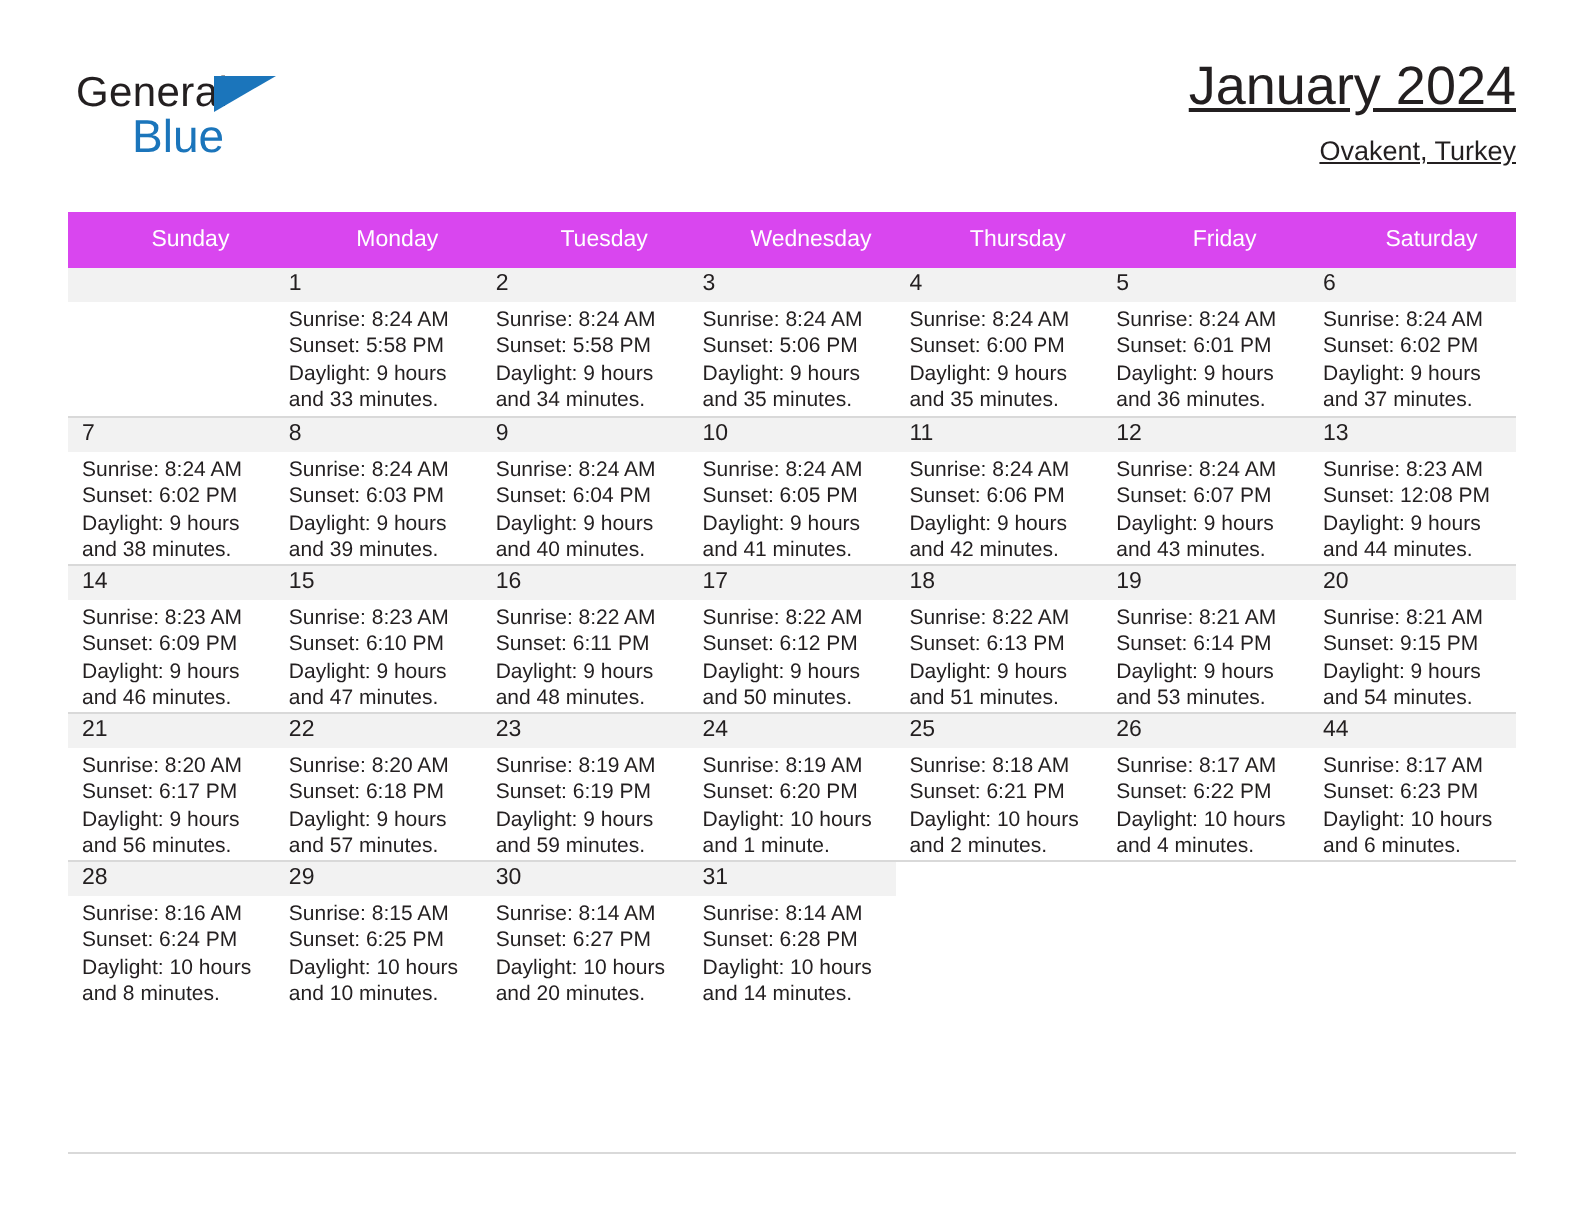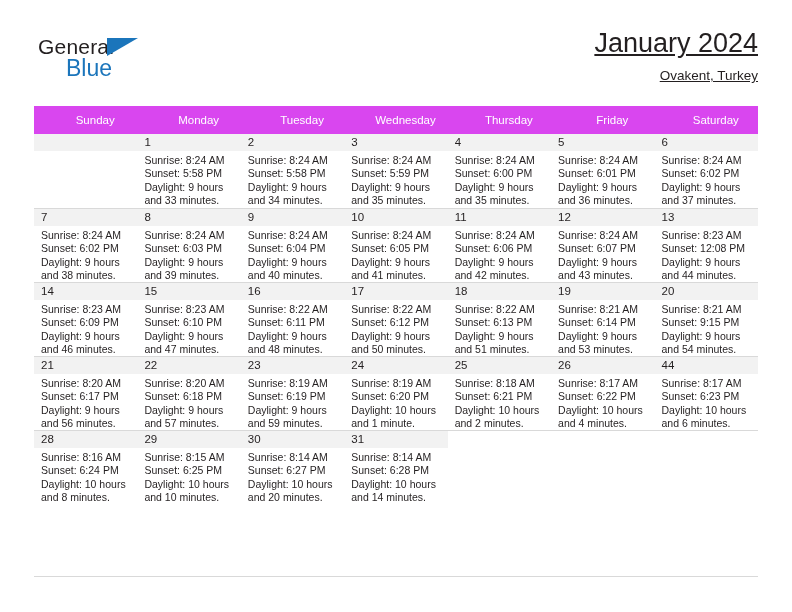--- a/index.html
+++ b/index.html
@@ -209,21 +209,21 @@
                 <div>Daylight: 9 hours</div>
                 <div>and 34 minutes.</div>
               </div>
             </div>
           </td>
           <td>
             <div class="daycell">
               <div class="daynum-band">3</div>
               <div class="lines">
                 <div>Sunrise: 8:24 AM</div>
-                <div>Sunset: 5:59 PM</div>
+                <div>Sunset: 5:06 PM</div>
                 <div>Daylight: 9 hours</div>
                 <div>and 35 minutes.</div>
               </div>
             </div>
           </td>
           <td>
             <div class="daycell">
               <div class="daynum-band">4</div>
               <div class="lines">
                 <div>Sunrise: 8:24 AM</div>

